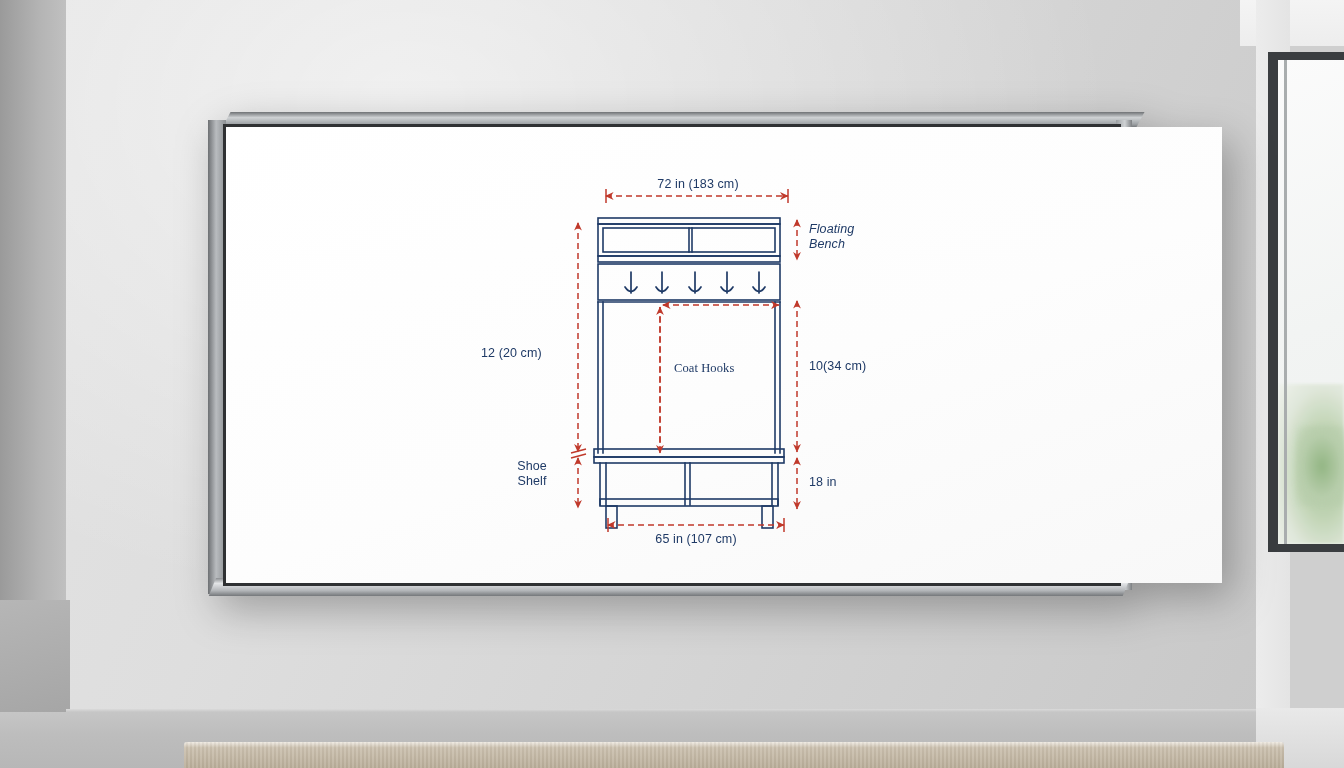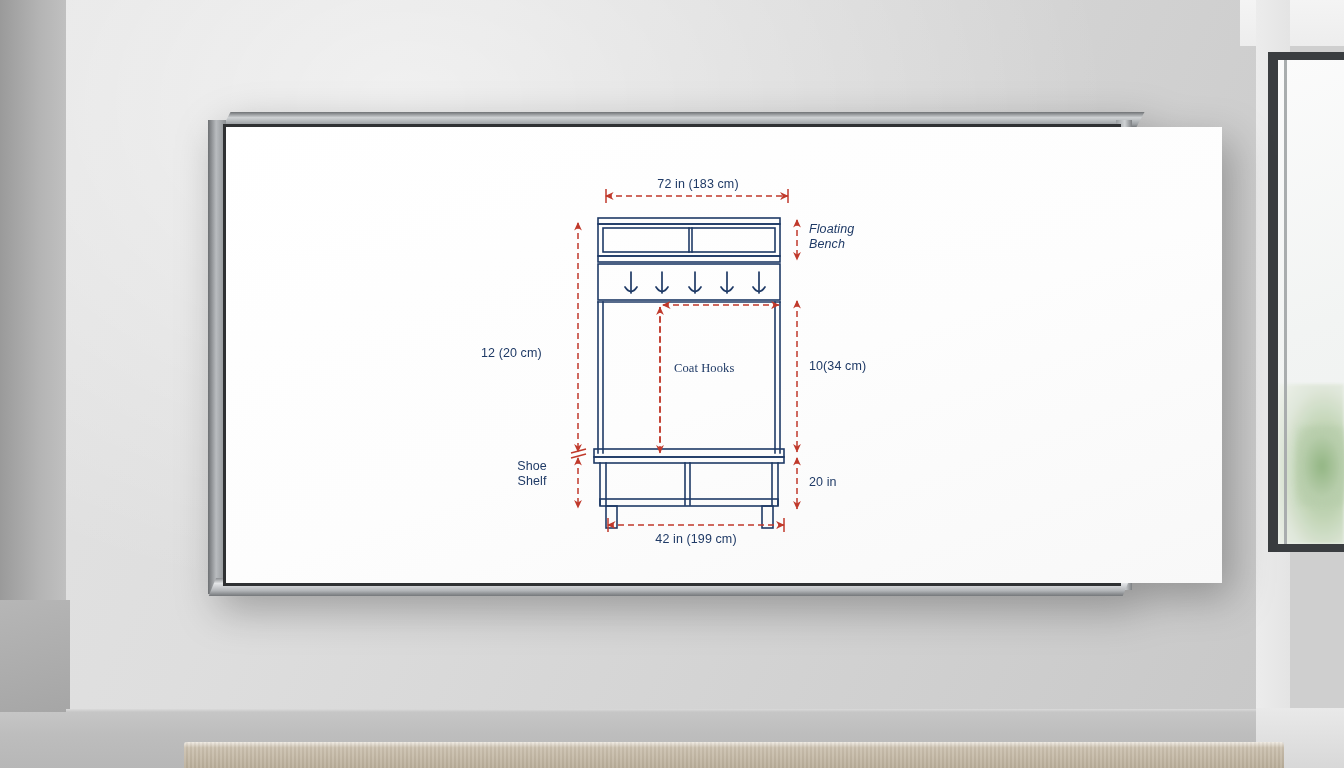--- a/index.html
+++ b/index.html
@@ -267,27 +267,27 @@
           <line x1="434" y1="180" x2="434" y2="326" marker-end="url(#ar)"></line>
 
           <line x1="382" y1="398" x2="558" y2="398" marker-start="url(#al)" marker-end="url(#ar)"></line>
           <line x1="382" y1="391" x2="382" y2="405" stroke-dasharray="0"></line>
           <line x1="558" y1="391" x2="558" y2="405" stroke-dasharray="0"></line>
         </g>
       </svg>
 
       <div class="lbl center" style="left:398px; top:50px; width:148px;">72 in (183 cm)</div>
 
-      <div class="lbl center" style="left:396px; top:405px; width:148px;">42 in (199 cm)</div>
+      <div class="lbl center" style="left:396px; top:405px; width:148px;">65 in (107 cm)</div>
 
       <div class="lbl" style="left:255px; top:219px;">12 (20 cm)</div>
 
       <div class="lbl" style="left:583px; top:232px;">10(34 cm)</div>
 
-      <div class="lbl" style="left:583px; top:348px;">20 in</div>
+      <div class="lbl" style="left:583px; top:348px;">18 in</div>
 
       <div class="lbl wrap" style="left:583px; top:95px; width:62px;font-style:italic;">
         <span>Floating</span><br>
         <span>Bench</span>
       </div>
 
       <div class="lbl" style="left:448px; top:234px;font-family:Liberation Serif, serif;">Coat Hooks</div>
 
       <div class="lbl center" style="left:276px; top:332px; width:60px;">
         <span>Shoe</span><br>

